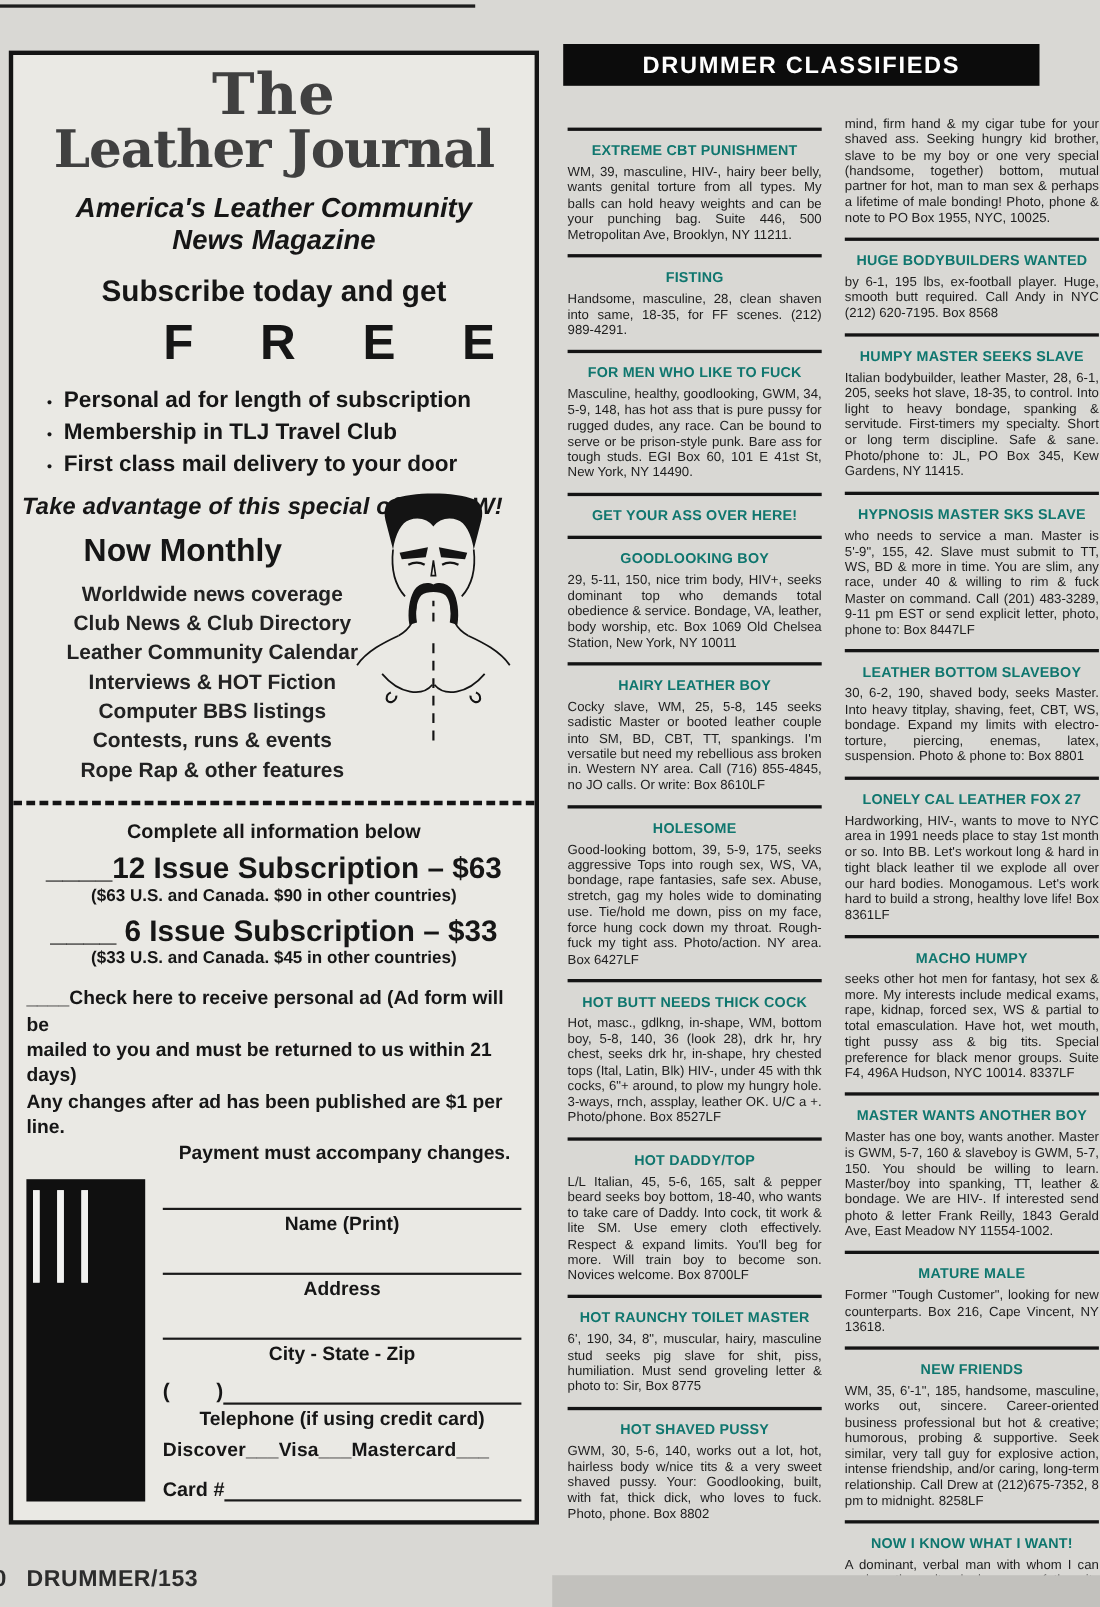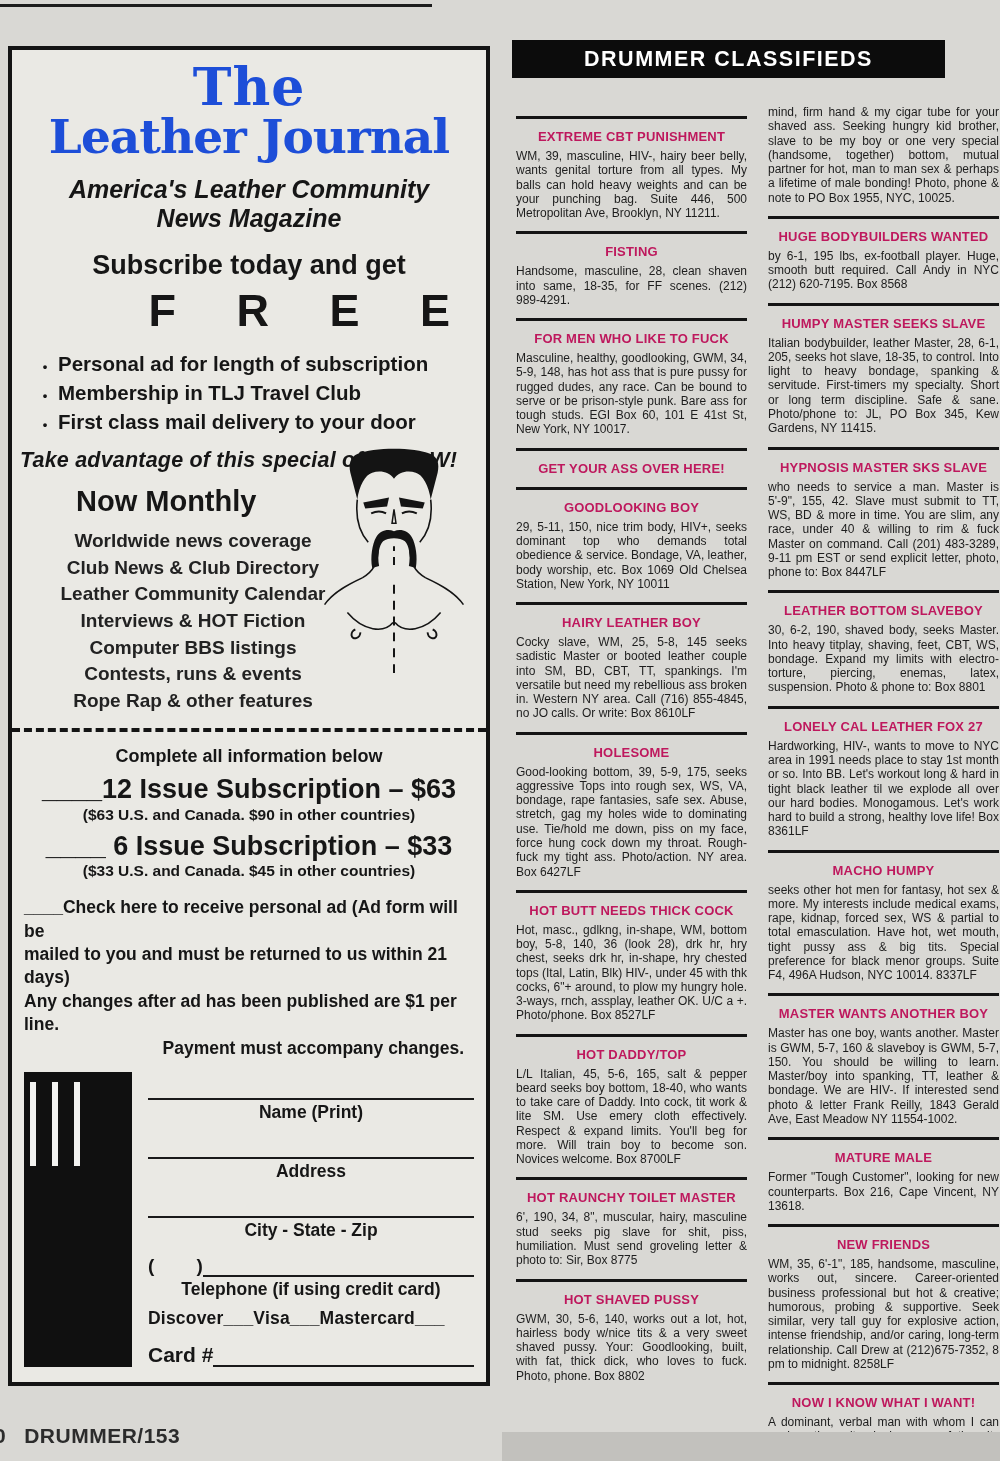--- a/index.html
+++ b/index.html
@@ -8,21 +8,21 @@
     background:#d9d8d4;
     font-family:"Liberation Sans",sans-serif;color:#161616;
   }
   .top-scan-line{position:absolute;left:0;top:4px;width:432px;height:3px;background:#1d1d1d;}
   
   .left-panel{
     position:absolute;left:8px;top:46px;width:482px;height:1340px;
     background:#eae9e4;border:4px solid #141414;box-sizing:border-box;
     padding:10px 12px;overflow:hidden;
   }
-  .lj-title{font-family:"DejaVu Serif",serif;font-weight:bold;color:#1d4ed8;text-align:center;line-height:1.02;}
+  .lj-title{font-family:"DejaVu Serif",serif;font-weight:bold;color:#404040;text-align:center;line-height:1.02;}
   .lj-title .t1{font-size:52px;letter-spacing:1px;}
   .lj-title .t2{font-size:47px;letter-spacing:-1px;white-space:nowrap;}
   .tagline{font-style:italic;font-weight:bold;font-size:25px;text-align:center;line-height:1.18;margin-top:14px;}
   .subscribe{font-weight:bold;font-size:27px;text-align:center;margin-top:16px;}
   .free{font-weight:bold;font-size:45px;text-align:right;letter-spacing:24px;padding-left:24px;margin-top:4px;}
   .bullets{margin:12px 0 0 8px;}
   .bullet-row{display:flex;align-items:baseline;font-weight:bold;font-size:20.5px;line-height:1.42;}
   .bullet-dot{width:26px;text-align:center;font-size:13px;flex:0 0 26px;}
   .offer{font-style:italic;font-weight:bold;font-size:21.5px;margin-top:12px;margin-left:-4px;letter-spacing:.2px;}
   .now-monthly{font-weight:bold;font-size:29px;margin:12px 0 0 52px;}
@@ -50,32 +50,32 @@
   .visa-band.top{top:0;} .visa-band.bottom{bottom:0;}
   .visa-text{position:absolute;left:12px;right:0;top:26px;text-align:center;font-style:italic;font-weight:900;
     font-size:21px;letter-spacing:.5px;color:#701a75;font-family:"Liberation Sans",sans-serif;}
   .form-fields{flex:1;font-weight:bold;min-width:0;}
   .fline{border-bottom:2px solid #1a1a1a;height:26px;}
   .flabel{text-align:center;font-size:17.5px;margin:2px 0 8px;}
   .phone-row{display:flex;align-items:flex-end;font-size:19px;height:28px;}
   .phone-row .paren{white-space:pre;}
   .phone-row .under{flex:1;border-bottom:2px solid #1a1a1a;height:100%;}
   .cc-row{font-size:17.5px;margin:4px 0 10px;letter-spacing:.2px;}
-  .cardnum-row,.exp-row,.amount-row{display:flex;align-items:flex-end;font-size:21px;margin-top:14px;}
+  .cardnum-row,.exp-row,.amount-row{display:flex;align-items:flex-end;font-size:18px;margin-top:14px;}
   .under{border-bottom:2px solid #1a1a1a;height:20px;}
   .u-flex{flex:1;}
   
   .right-panel{position:absolute;left:505px;top:40px;width:495px;height:1395px;overflow:hidden;}
   .header-bar{margin-left:7px;width:433px;height:38px;background:#0c0c0c;
     display:flex;align-items:center;justify-content:center;}
   .header-bar span{color:#ffffff;font-weight:bold;font-size:21.5px;letter-spacing:1.5px;}
   .columns{display:flex;gap:21px;margin-top:27px;padding-left:11px;}
   .col{width:231px;}
   .rule{border-top:3px solid #141414;margin-top:11px;}
-  .ad-title{font-weight:bold;font-size:13px;text-align:center;margin:10px 0 5px;letter-spacing:.2px;color:#be185d;}
+  .ad-title{font-weight:bold;font-size:13px;text-align:center;margin:10px 0 5px;letter-spacing:.2px;color:#0f766e;}
   .ad-body{font-size:12px;line-height:1.19;text-align:justify;color:#1d1d1d;}
   
   .footer{position:absolute;left:-6px;top:1424px;font-weight:bold;font-size:21px;color:#2c2c2c;letter-spacing:.5px;}
   .footer .pgnum{margin-right:18px;}
   .scan-edge{position:absolute;left:502px;top:1432px;width:498px;height:29px;background:#c2c1bd;}
 </style>
 </head>
 <body>
 
 <div class="top-scan-line"></div>
@@ -198,21 +198,21 @@
   <div class="columns">
     <div class="col" id="col1">
         <div class="rule"></div>
         <div class="ad-title">EXTREME CBT PUNISHMENT</div>
         <div class="ad-body">WM, 39, masculine, HIV-, hairy beer belly, wants genital torture from all types. My balls can hold heavy weights and can be your punching bag. Suite 446, 500 Metropolitan Ave, Brooklyn, NY 11211.</div>
         <div class="rule"></div>
         <div class="ad-title">FISTING</div>
         <div class="ad-body">Handsome, masculine, 28, clean shaven into same, 18-35, for FF scenes. (212) 989-4291.</div>
         <div class="rule"></div>
         <div class="ad-title">FOR MEN WHO LIKE TO FUCK</div>
-        <div class="ad-body">Masculine, healthy, goodlooking, GWM, 34, 5-9, 148, has hot ass that is pure pussy for rugged dudes, any race. Can be bound to serve or be prison-style punk. Bare ass for tough studs. EGI Box 60, 101 E 41st St, New York, NY 10017.</div>
+        <div class="ad-body">Masculine, healthy, goodlooking, GWM, 34, 5-9, 148, has hot ass that is pure pussy for rugged dudes, any race. Can be bound to serve or be prison-style punk. Bare ass for tough studs. EGI Box 60, 101 E 41st St, New York, NY 14490.</div>
         <div class="rule"></div>
         <div class="ad-title">GET YOUR ASS OVER HERE!</div>
         <div class="rule"></div>
         <div class="ad-title">GOODLOOKING BOY</div>
         <div class="ad-body">29, 5-11, 150, nice trim body, HIV+, seeks dominant top who demands total obedience &amp; service. Bondage, VA, leather, body worship, etc. Box 1069 Old Chelsea Station, New York, NY 10011</div>
         <div class="rule"></div>
         <div class="ad-title">HAIRY LEATHER BOY</div>
         <div class="ad-body">Cocky slave, WM, 25, 5-8, 145 seeks sadistic Master or booted leather couple into SM, BD, CBT, TT, spankings. I'm versatile but need my rebellious ass broken in. Western NY area. Call (716) 855-4845, no JO calls. Or write: Box 8610LF</div>
         <div class="rule"></div>
         <div class="ad-title">HOLESOME</div>

